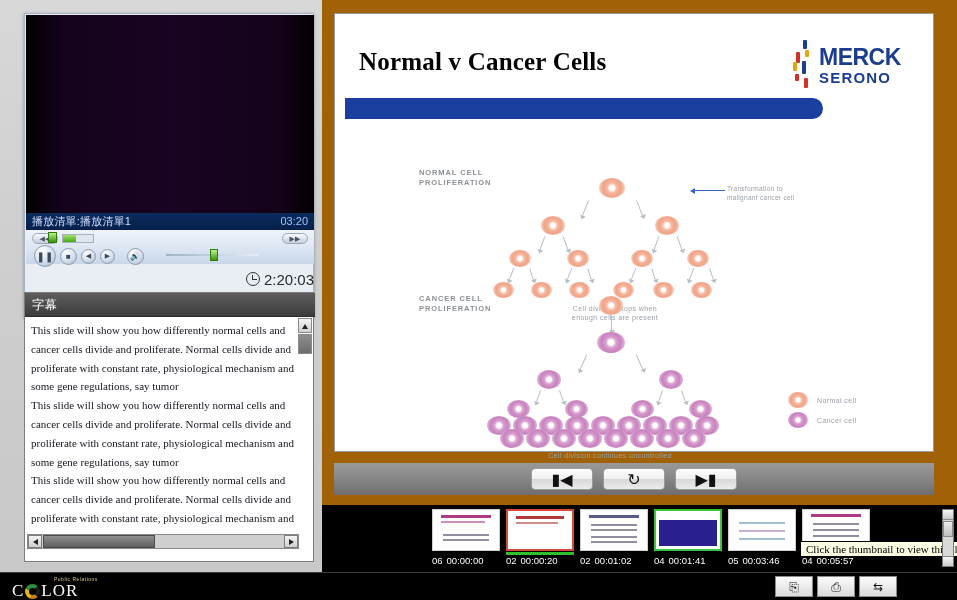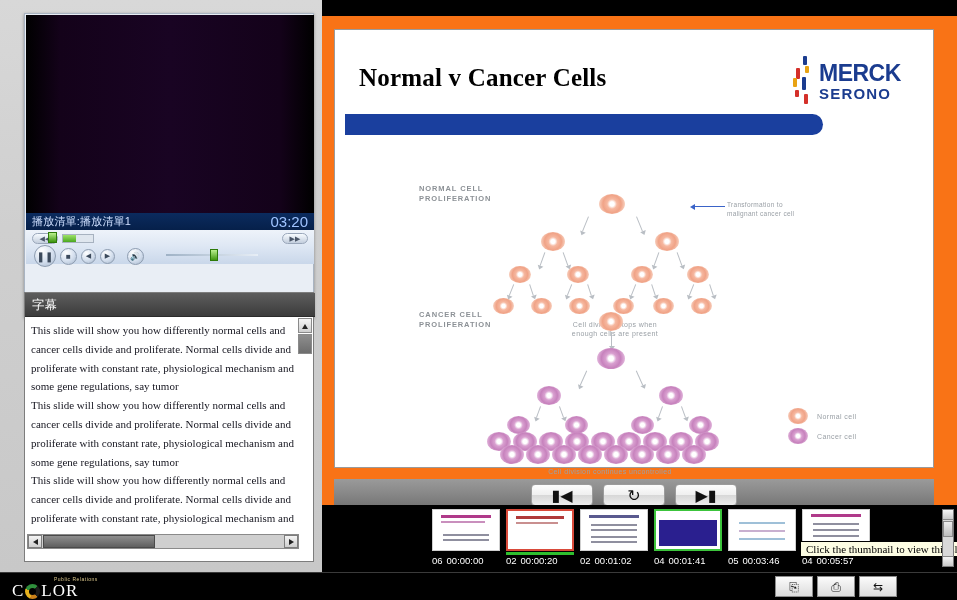--- a/index.html
+++ b/index.html
@@ -31,21 +31,21 @@
     background:linear-gradient(90deg,#000 0%,#14021a 12%,#190423 50%,#14021a 88%,#000 100%);
   }
   #player-titlebar {
     position:absolute; left:1px; top:199px; width:288px; height:17px;
     background:linear-gradient(180deg,#0b2b5e 0%,#06204a 100%);
     color:#cfe0ff; font-size:11px; line-height:17px;
     padding:0 6px; display:flex; justify-content:space-between; align-items:center;
     white-space:nowrap; overflow:hidden;
   }
   #player-title-text { letter-spacing:.2px; }
-  #player-duration { font-size:15px; color:#9fc3ff; }
+  #player-duration { font-size:11px; color:#9fc3ff; }
   #player-controls {
     position:absolute; left:1px; top:216px; width:288px; height:34px;
     background:linear-gradient(180deg,#eef3fa 0%,#dfe8f4 45%,#c9d7ea 100%);
   }
   #seek-row { position:absolute; left:6px; top:3px; width:276px; height:11px; }
   .seek-cap {
     position:absolute; top:0; width:26px; height:11px; border-radius:6px;
     background:linear-gradient(180deg,#f7fbff,#c3cedd);
     border:1px solid #9aa7ba; color:#4a5668; font-size:7px;
     text-align:center; line-height:9px;
@@ -123,22 +123,22 @@
     border:1px solid #7d7d7d; position:relative; flex:0 0 auto; }
   .hs-arrow.l::after { content:""; position:absolute; left:4px; top:3px;
     border-top:3px solid transparent; border-bottom:3px solid transparent; border-right:5px solid #222; }
   .hs-arrow.r::after { content:""; position:absolute; left:4px; top:3px;
     border-top:3px solid transparent; border-bottom:3px solid transparent; border-left:5px solid #222; }
   #hs-thumb { height:13px; width:112px; margin-left:1px;
     background:linear-gradient(180deg,#8e8e8e,#5f5f5f); border:1px solid #4a4a4a; }
 
   
   #slide-outer {
-    position:absolute; left:322px; top:16px; width:635px; height:505px;
-    background:#f97316;
+    position:absolute; left:322px; top:0; width:635px; height:505px;
+    background:#a16207;
   }
   #slide-frame {
     position:absolute; left:12px; top:13px; width:600px; height:439px;
     background:#fff; border:1px solid #9a9a9a;
   }
   #slide-title {
     position:absolute; left:24px; top:34px; font-family:"Liberation Serif", serif;
     font-size:25px; font-weight:bold; color:#000; letter-spacing:.2px;
   }
   #slide-bluebar {
@@ -288,20 +288,24 @@
         <div class="pbtn mid" style="margin-left:8px;">🔊</div>
       </div>
 
       <div id="vol-slider">
         <div id="vol-track"></div>
         <div id="vol-knob"></div>
       </div>
     </div>
   </div>
 
+  <div id="clock-row">
+    <span id="clock-icon"></span>
+    <span>2:20:03</span>
+  </div>
 
   <div id="subtitle-panel">
     <div id="subtitle-header">字幕</div>
 
     <div id="subtitle-scroll-up"></div>
     <div id="subtitle-scroll-thumb"></div>
 
     <div id="subtitle-body">
       <p>This slide will show you how differently normal cells and cancer cells divide and proliferate. Normal cells divide and proliferate with constant rate, physiological mechanism and some gene regulations, say tumor</p>
       <p>This slide will show you how differently normal cells and cancer cells divide and proliferate. Normal cells divide and proliferate with constant rate, physiological mechanism and some gene regulations, say tumor</p>

